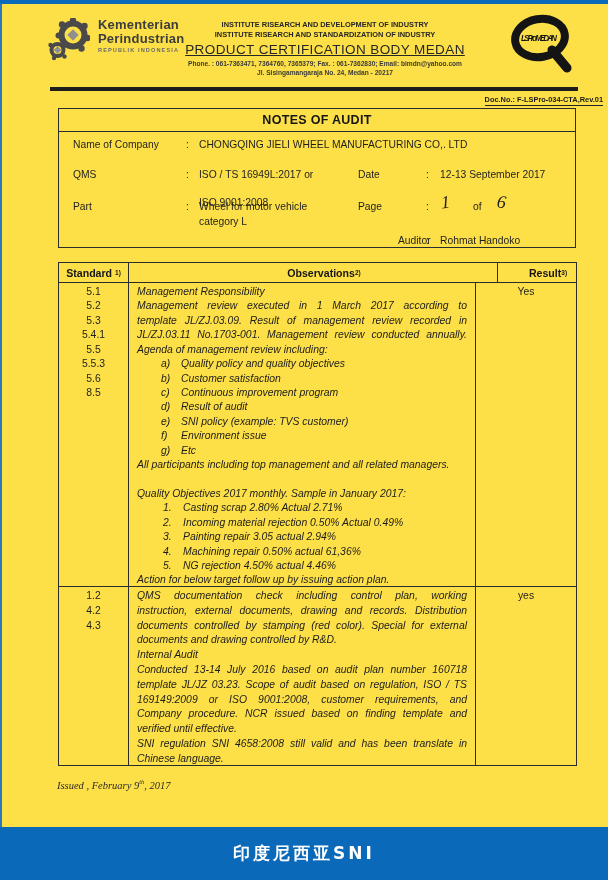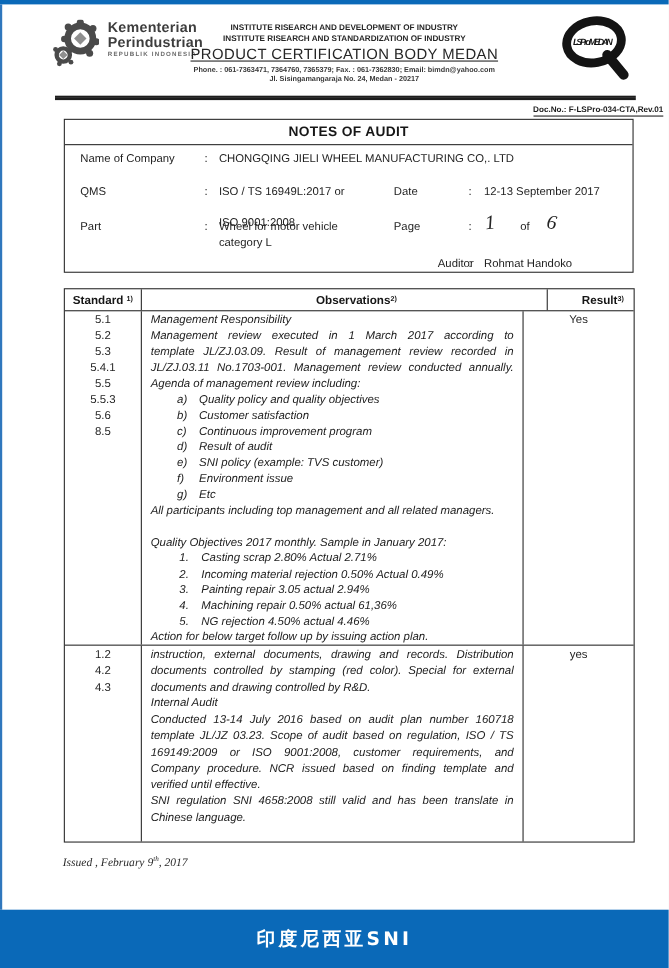--- a/index.html
+++ b/index.html
@@ -1,28 +1,28 @@
 <!DOCTYPE html>
 <html><head>
 <meta charset="utf-8">
 <style>
   * { margin:0; padding:0; box-sizing:border-box; }
   body { width:608px; height:880px; font-family:"Liberation Sans","DejaVu Sans",sans-serif; color:#1f1f1f; background:#e8e8e8; }
-  .page { position:relative; width:608px; height:880px; background:#ffffff; overflow:hidden; }
+  .page { position:relative; width:608px; height:880px; background:#fde047; overflow:hidden; }
 
   .topline  { position:absolute; top:0; left:0; width:608px; height:4px; background:#0a69b8; }
   .leftline { position:absolute; top:4px; left:0; width:2px; height:823px; background:#2f77bd; }
 
   
   .hdr { position:absolute; top:12px; left:40px; width:540px; height:80px; }
   .gear-logo { position:absolute; left:8px; top:6px; }
   .ministry { position:absolute; left:58px; top:6px; color:#3d3d3d; }
   .ministry .m1, .ministry .m2 { font-size:13px; font-weight:bold; line-height:14px; letter-spacing:0.2px; }
   .ministry .m3 { font-size:5.6px; font-weight:bold; letter-spacing:1.1px; color:#6b6b6b; margin-top:1px; }
-  .hdr-center { position:absolute; left:128px; top:8px; width:290px; text-align:center; color:#262626; }
+  .hdr-center { position:absolute; left:140px; top:8px; width:290px; text-align:center; color:#262626; }
   .org1 { font-size:7.4px; font-weight:bold; line-height:10px; }
   .org2 { font-size:7.4px; font-weight:bold; line-height:10px; }
   .org3 { font-size:13.5px; font-weight:500; letter-spacing:0.4px; line-height:17px; margin-top:1px;text-decoration:underline; }
   .contact { font-size:6.6px; font-weight:600; color:#3a3a3a; line-height:8.5px; margin-top:2px; }
   .address { font-size:6.6px; font-weight:600; color:#3a3a3a; line-height:8.5px; }
   .lspro-logo { position:absolute; left:470px; top:0px; }
 
   .dblrule { position:absolute; left:50px; top:87px; width:528px; height:3px;
              border-top:2.5px solid #1d1d1d; border-bottom:2px solid #1d1d1d; }
   .docno { position:absolute; top:95px; right:5px; font-size:7.4px; font-weight:bold; color:#1a1a1a;
@@ -207,20 +207,21 @@
             <div class="res-line">Yes</div>
           </div>
         </div>
         <div class="trow row-1">
           <div class="cell std c-std">
             <div class="std-line">1.2</div>
             <div class="std-line">4.2</div>
             <div class="std-line">4.3</div>
           </div>
           <div class="cell obs c-obs">
+            <div class="obs-line j">QMS documentation check including control plan, working</div>
             <div class="obs-line j">instruction, external documents, drawing and records. Distribution</div>
             <div class="obs-line j">documents controlled by stamping (red color). Special for external</div>
             <div class="obs-line">documents and drawing controlled by R&amp;D.</div>
             <div class="obs-line">Internal Audit</div>
             <div class="obs-line j">Conducted 13-14 July 2016 based on audit plan number 160718</div>
             <div class="obs-line j">template JL/JZ 03.23. Scope of audit based on regulation, ISO / TS</div>
             <div class="obs-line j">169149:2009 or ISO 9001:2008, customer requirements, and</div>
             <div class="obs-line j">Company procedure. NCR issued based on finding template and</div>
             <div class="obs-line">verified until effective.</div>
             <div class="obs-line j">SNI regulation SNI 4658:2008 still valid and has been translate in</div>

